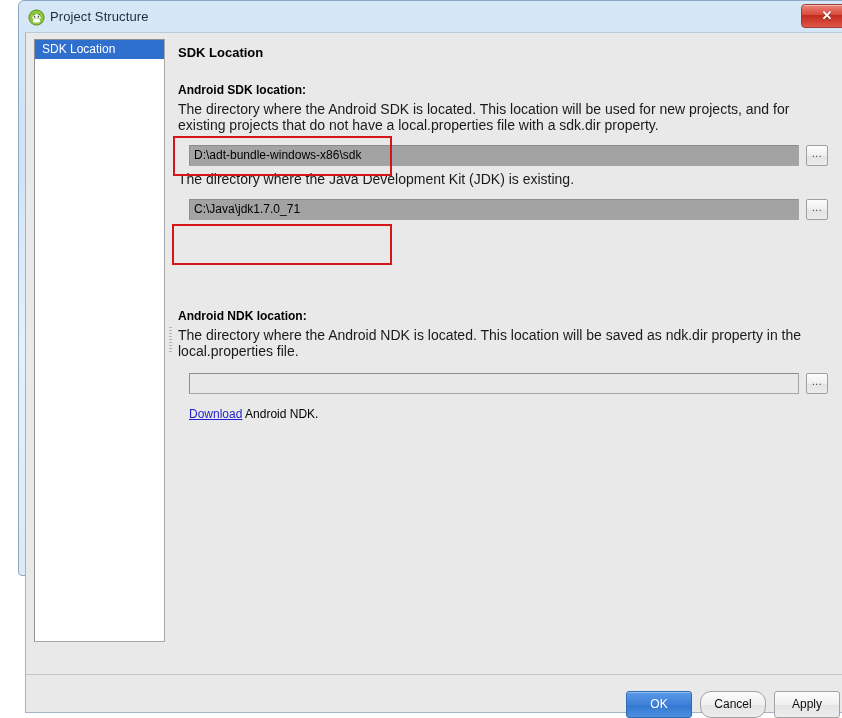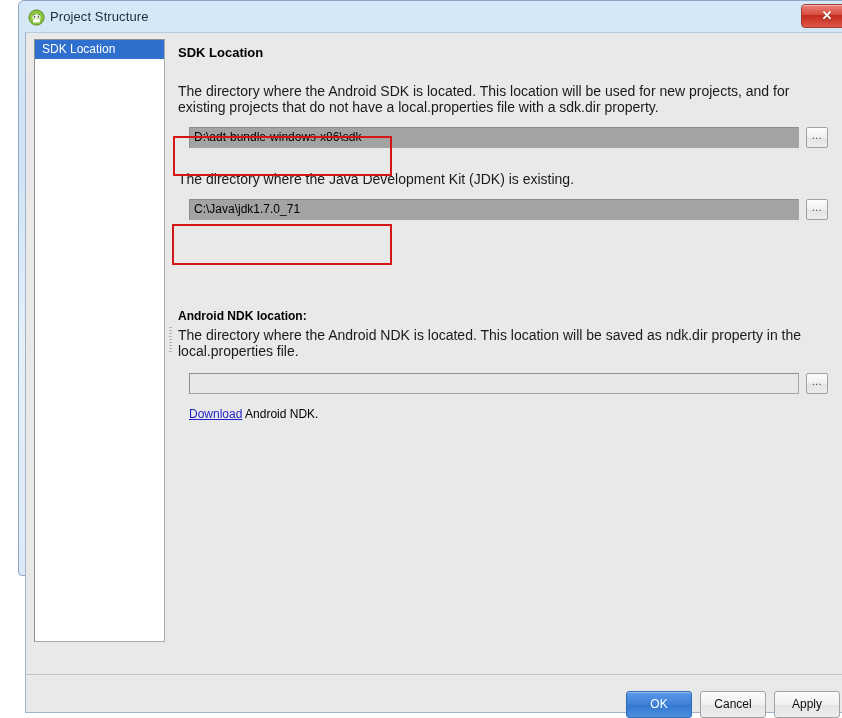--- a/index.html
+++ b/index.html
@@ -258,21 +258,21 @@
     border: 1px solid #2f6bb3;
     color: #ffffff;
     box-shadow: inset 0 1px 0 rgba(255,255,255,0.35);
   }
   .dlg-button.normal {
     background: linear-gradient(to bottom, #fcfcfc 0%, #f0f0f0 50%, #e4e4e4 51%, #ededed 100%);
     border: 1px solid #a3a3a3;
     color: #101010;
   }
   #ok-button     { left: 600px; width: 66px; }
-  #cancel-button { left: 674px; width: 66px; }
+  #cancel-button { left: 674px; width: 66px; border-radius: 11px; }
   #apply-button  { left: 748px; width: 66px; }
 </style>
 </head>
 <body>
 
 <div id="window">
 
   <div id="titlebar">
     <span id="title-icon">
       <svg width="17" height="17" viewBox="0 0 17 17" xmlns="http://www.w3.org/2000/svg">
@@ -301,20 +301,21 @@
 
     <div id="splitter">
       <div id="splitter-dots"></div>
     </div>
 
     <div id="content">
 
       <div id="pane-heading">SDK Location</div>
 
       <div class="section" style="top:44px;">
+        <div class="section-title">Android SDK location:</div>
         <p class="section-desc">The directory where the Android SDK is located. This location will be used for new projects, and for existing projects that do not have a local.properties file with a sdk.dir property.</p>
         <div class="field-row" style="margin-top:12px;">
           <div class="text-field">D:\adt-bundle-windows-x86\sdk</div>
           <div class="browse-button">...</div>
         </div>
       </div>
 
       <div class="section" style="top:132px;">
         <p class="section-desc">The directory where the Java Development Kit (JDK) is existing.</p>
         <div class="field-row" style="margin-top:12px;">

